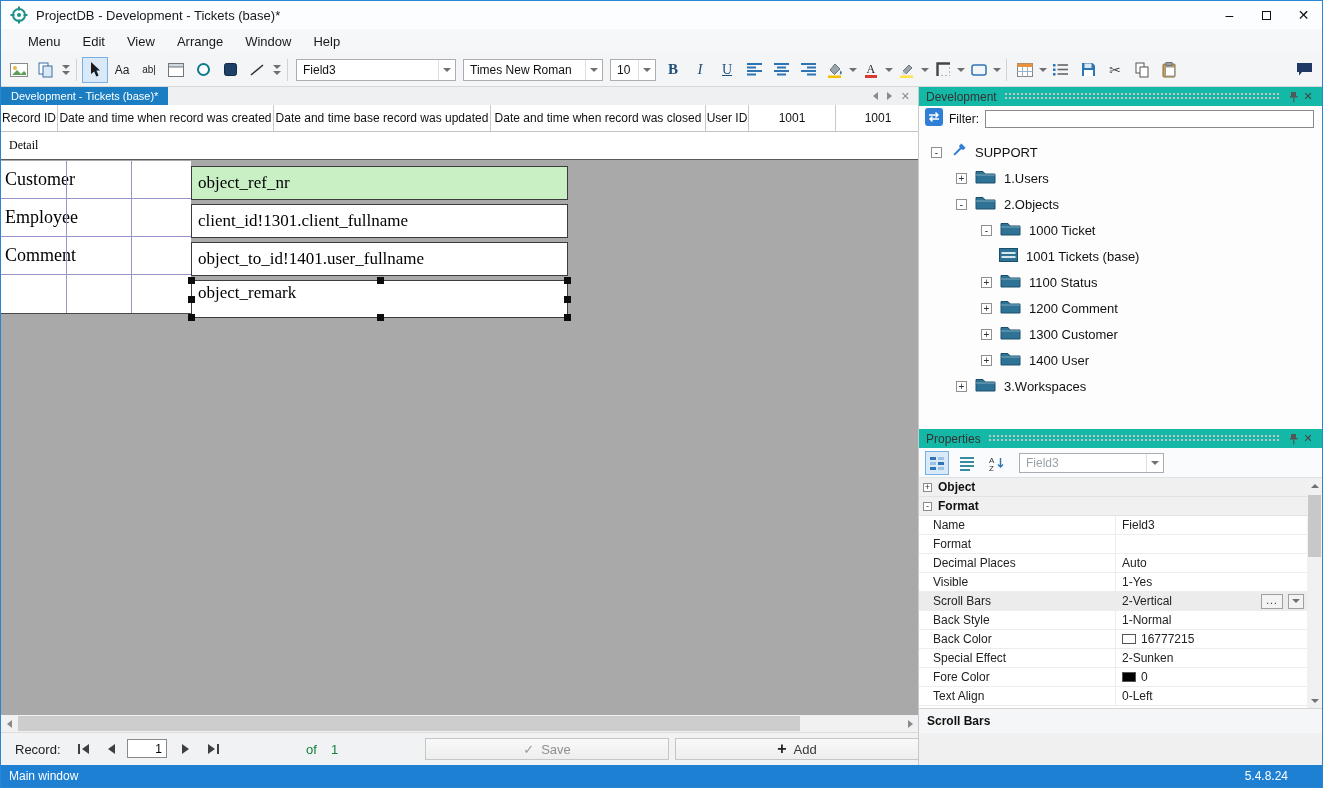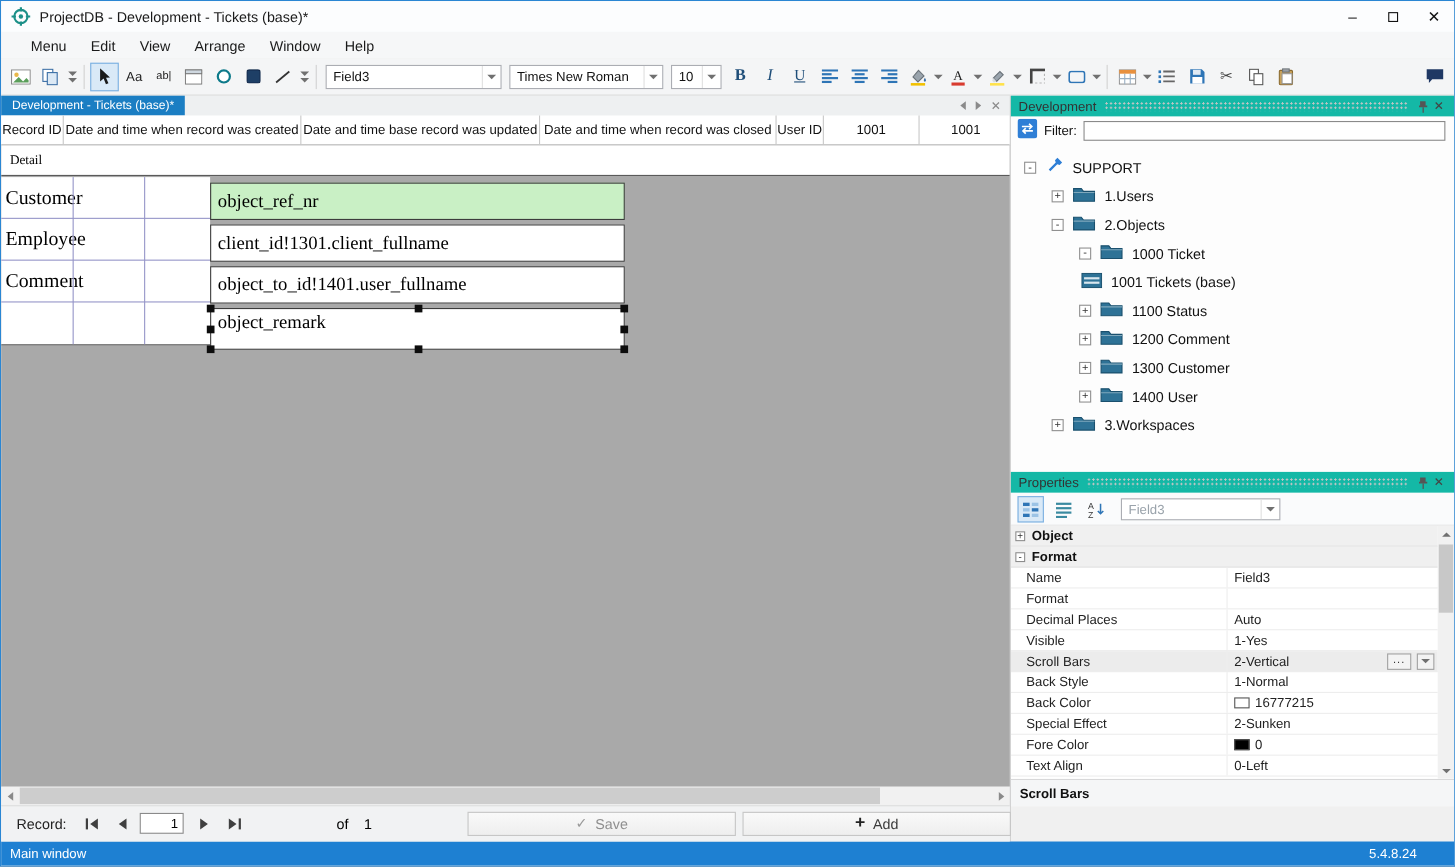--- a/index.html
+++ b/index.html
@@ -83,21 +83,21 @@
 
 .record-bar{flex:0 0 33px;background:#f1f2f3;border-top:1px solid #dcdcdc;position:relative;font-size:13px;color:#222}
 .rb-abs{position:absolute;display:flex;align-items:center;justify-content:center}
 .nav-btn{width:24px;height:22px;display:flex;align-items:center;justify-content:center;gap:2px}
 .rec-spin{width:40px;height:19px;border:1px solid #8a8a8a;background:#fff;font-size:12px;text-align:right;padding-right:4px;font-family:"Liberation Sans",sans-serif}
 .big-btn{height:22px;border:1px solid #c6c6c6;background:linear-gradient(#f9f9f9,#eeeeee);display:flex;align-items:center;justify-content:center;gap:7px;font-size:13px}
 .save-check{color:#9a9a9a;font-size:13px}
 .save-text{color:#8f8f8f}
 .add-plus{color:#222;font-size:16px;font-weight:bold;line-height:10px}
 .add-text{color:#3a3a3a}
-.of-label,.of-value{color:#000000}
+.of-label,.of-value{color:#15803d}
 
 
 .panel-header{flex:0 0 19px;display:flex;align-items:center;padding:0 7px;font-size:12px;color:#333;background:#14b8a6}
 .ph-fill{flex:1;height:9px;margin:0 7px;background-image:radial-gradient(#c5c5c5 1px,transparent 1px);background-size:4px 4px}
 .ph-btn{width:14px;display:flex;align-items:center;justify-content:center;color:#444;font-size:11px}
 .filter-row{flex:0 0 26px;display:flex;align-items:center;padding:0 6px;gap:6px;background:#fdfdfd}
 .filter-label{font-size:12px;color:#111}
 .filter-input{flex:1;height:18px;border:1px solid #8a8a8a;background:#fff;font-size:12px;padding:0 4px;margin-right:2px}
 .tree{flex:0 0 297px;background:#fdfdfd;padding-top:7px;overflow:hidden}
 .trow{height:26px;display:flex;align-items:center;gap:8px;font-size:13px;color:#111}
@@ -538,21 +538,21 @@
           <span class="tlabel">2.Objects</span>
         </div>
         <div class="trow" style="padding-left:62px">
           <span class="texp">-</span>
           <span><svg width="21" height="15">
                 <path d="M1 2.5 h7 l2 2.5 h10 v9 H1 z" fill="#2e7296" stroke="#1a506e"></path>
                 <path d="M1 6 h19" stroke="#7fa8bc"></path>
               </svg></span>
           <span class="tlabel">1000 Ticket</span>
         </div>
-        <div class="trow" style="padding-left:64px">
+        <div class="trow" style="padding-left:80px">
           <span><svg width="19" height="14">
                 <rect x="0.5" y="0.5" width="18" height="13" fill="#2e7296" stroke="#1a506e"></rect>
                 <rect x="2.5" y="4" width="14" height="2" fill="#d8e6ee"></rect>
                 <rect x="2.5" y="8" width="14" height="2" fill="#d8e6ee"></rect>
               </svg></span>
           <span class="tlabel">1001 Tickets (base)</span>
         </div>
         <div class="trow" style="padding-left:62px">
           <span class="texp">+</span>
           <span><svg width="21" height="15">

